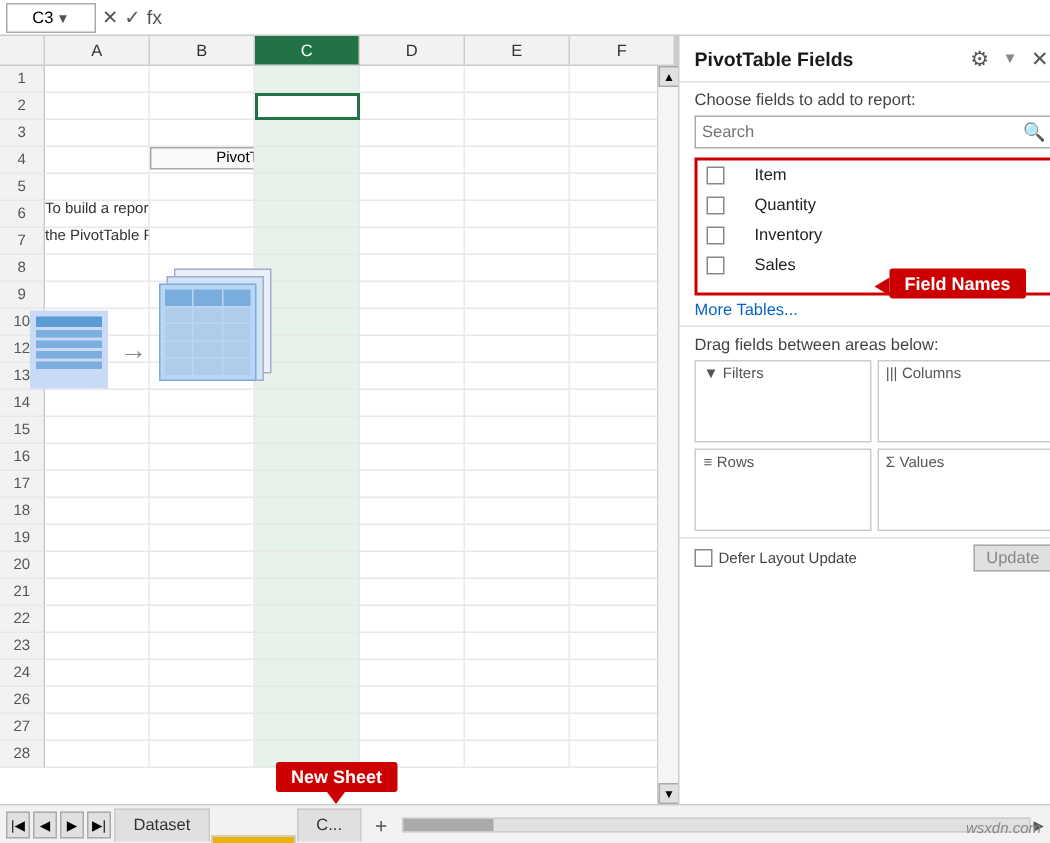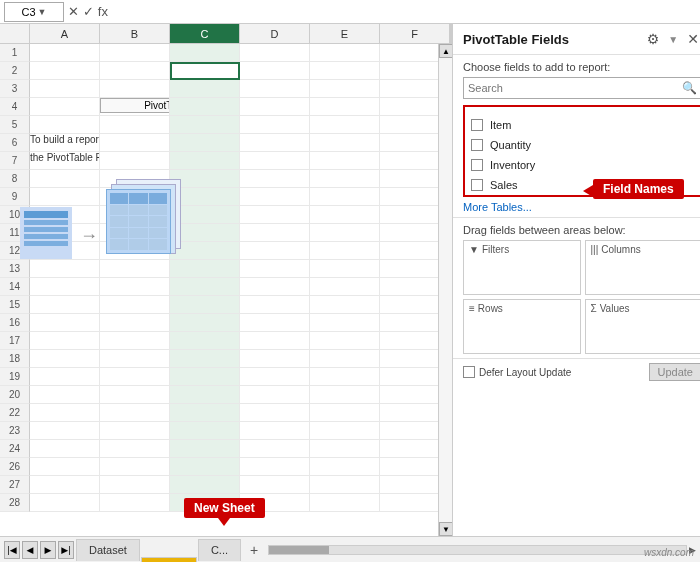--- a/index.html
+++ b/index.html
@@ -184,22 +184,22 @@
     }
 
     
     .field-list-container {
       margin: 0 10px;
       border: 2px solid #cc0000;
       padding: 4px 6px;
     }
     .field-item {
       display: flex;
-      align-items: flex-end;
-      gap: 7px;
+      align-items: flex-start;
+      gap: 20px;
       height: 20px;
       font-size: 11px;
       color: #222;
     }
     .field-checkbox {
       width: 12px;
       height: 12px;
       border: 1px solid #888;
       background: #fff;
       flex-shrink: 0;
@@ -501,29 +501,20 @@
           <div class="grid-row">
             <div class="row-num">10</div>
             <div class="grid-cell"></div>
             <div class="grid-cell"></div>
             <div class="grid-cell selected-col"></div>
             <div class="grid-cell"></div>
             <div class="grid-cell"></div>
             <div class="grid-cell"></div>
           </div>
           <div class="grid-row">
-            <div class="row-num">11</div>
-            <div class="grid-cell"></div>
-            <div class="grid-cell"></div>
-            <div class="grid-cell selected-col"></div>
-            <div class="grid-cell"></div>
-            <div class="grid-cell"></div>
-            <div class="grid-cell"></div>
-          </div>
-          <div class="grid-row">
             <div class="row-num">12</div>
             <div class="grid-cell"></div>
             <div class="grid-cell"></div>
             <div class="grid-cell selected-col"></div>
             <div class="grid-cell"></div>
             <div class="grid-cell"></div>
             <div class="grid-cell"></div>
           </div>
           <div class="grid-row">
             <div class="row-num">13</div>
@@ -583,20 +574,29 @@
             <div class="row-num">19</div>
             <div class="grid-cell"></div>
             <div class="grid-cell"></div>
             <div class="grid-cell selected-col"></div>
             <div class="grid-cell"></div>
             <div class="grid-cell"></div>
             <div class="grid-cell"></div>
           </div>
           <div class="grid-row">
             <div class="row-num">20</div>
+            <div class="grid-cell"></div>
+            <div class="grid-cell"></div>
+            <div class="grid-cell selected-col"></div>
+            <div class="grid-cell"></div>
+            <div class="grid-cell"></div>
+            <div class="grid-cell"></div>
+          </div>
+          <div class="grid-row">
+            <div class="row-num">21</div>
             <div class="grid-cell"></div>
             <div class="grid-cell"></div>
             <div class="grid-cell selected-col"></div>
             <div class="grid-cell"></div>
             <div class="grid-cell"></div>
             <div class="grid-cell"></div>
           </div>
           <div class="grid-row">
             <div class="row-num">22</div>
             <div class="grid-cell"></div>
@@ -812,19 +812,19 @@
     <div class="add-sheet-btn">+</div>
 
     <div class="h-scrollbar">
       <div class="h-scroll-track">
         <div class="h-scroll-thumb"></div>
       </div>
       <span style="font-size:9px;color:#555;cursor:pointer;">▶</span>
     </div>
   </div>
 
-  <div style="position:absolute;bottom:36px;left:168px;padding-left:16px;">
+  <div style="position:absolute;bottom:26px;left:168px;padding-left:16px;">
     <div style="background:#cc0000;color:#fff;font-size:12px;font-weight:700;padding:3px 10px;border-radius:2px;white-space:nowrap;">New Sheet</div>
     <div style="width:0;height:0;border-left:6px solid transparent;border-right:6px solid transparent;border-top:8px solid #cc0000;margin:0 auto;"></div>
   </div>
 </div>
 
 <div class="wsxdn-watermark">wsxdn.com</div>
 
 </body></html>

